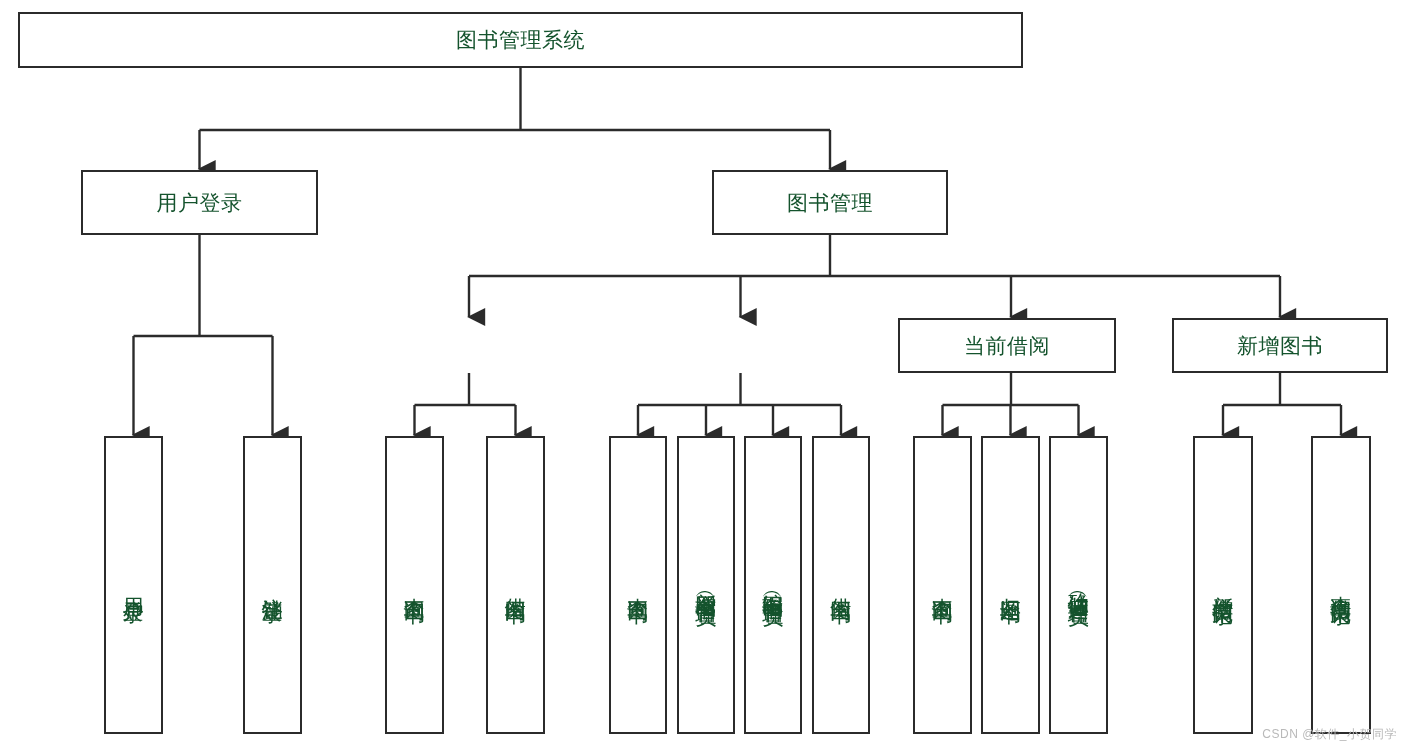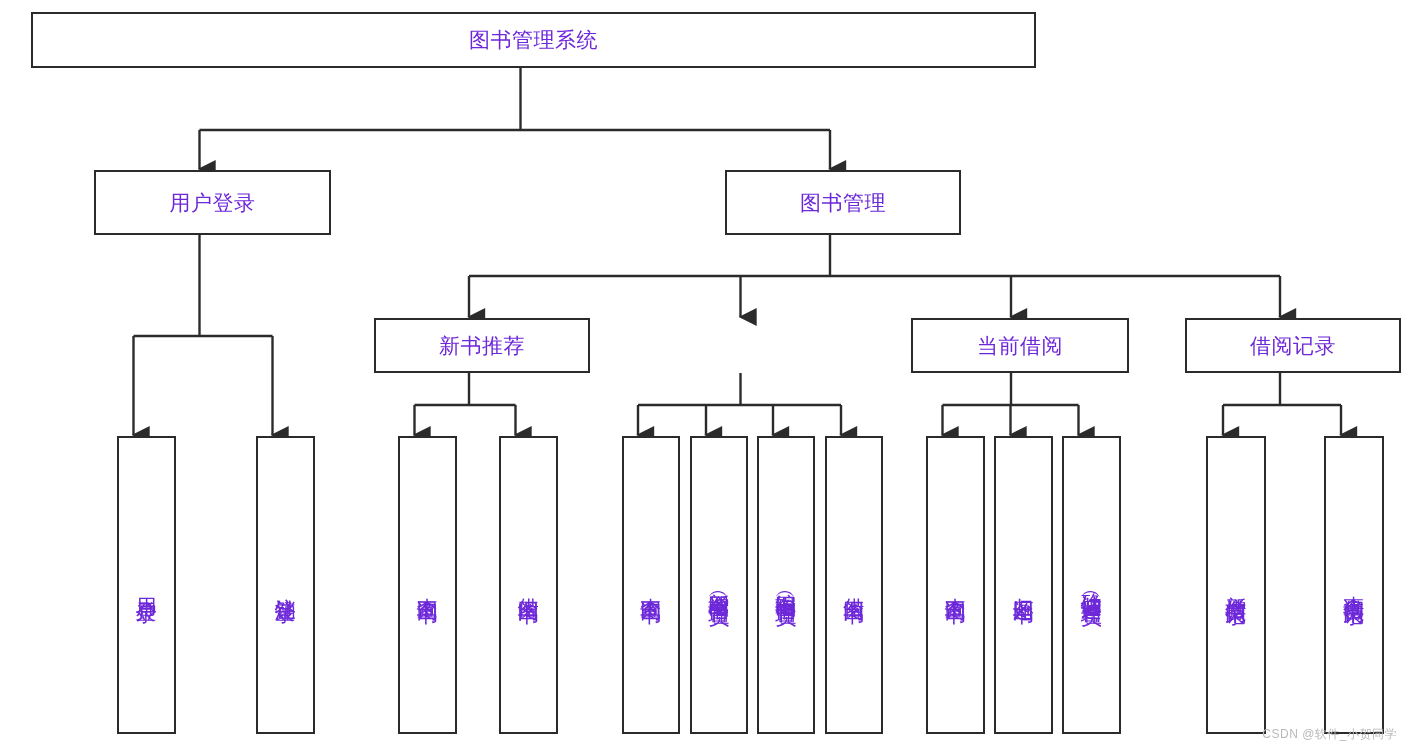--- a/index.html
+++ b/index.html
@@ -21,24 +21,23 @@
     background: #ffffff;
   }
   .node {
     position: absolute;
     box-sizing: border-box;
     border: 2px solid #2b2b2b;
     background: #ffffff;
     display: flex;
     align-items: center;
     justify-content: center;
-    color: #6d28d9;
+    color: #14532d;
     text-align: center;
     line-height: 1.12;
-    margin-left: 13px;
   }
   .node.h {
     font-size: 21px;
     letter-spacing: 0.5px;
   }
   .node.v {
     font-size: 21px;
     writing-mode: vertical-rl;
     text-orientation: upright;
     letter-spacing: 2px;
@@ -120,31 +119,28 @@
     </div>
 
   <div class="node h" style="left: 81px; top: 170px; width: 237px; height: 65px;">
       <span class="label">用户登录</span>
     </div>
 
   <div class="node h" style="left: 712px; top: 170px; width: 236px; height: 65px;">
       <span class="label">图书管理</span>
     </div>
 
-  <div class="node h" style="left: 361px; top: 318px; width: 216px; height: 55px;">
-      <span class="label">新书推荐</span>
-    </div>
 
 
   <div class="node h" style="left: 898px; top: 318px; width: 218px; height: 55px;">
       <span class="label">当前借阅</span>
     </div>
 
   <div class="node h" style="left: 1172px; top: 318px; width: 216px; height: 55px;">
-      <span class="label">借阅记录</span>
+      <span class="label">新增图书</span>
     </div>
 
   <div class="node v" style="left: 104px; top: 436px; width: 59px; height: 298px;">
       <span class="label">用户登录</span>
     </div>
 
   <div class="node v" style="left: 243px; top: 436px; width: 59px; height: 298px;">
       <span class="label">注销登录</span>
     </div>
 

